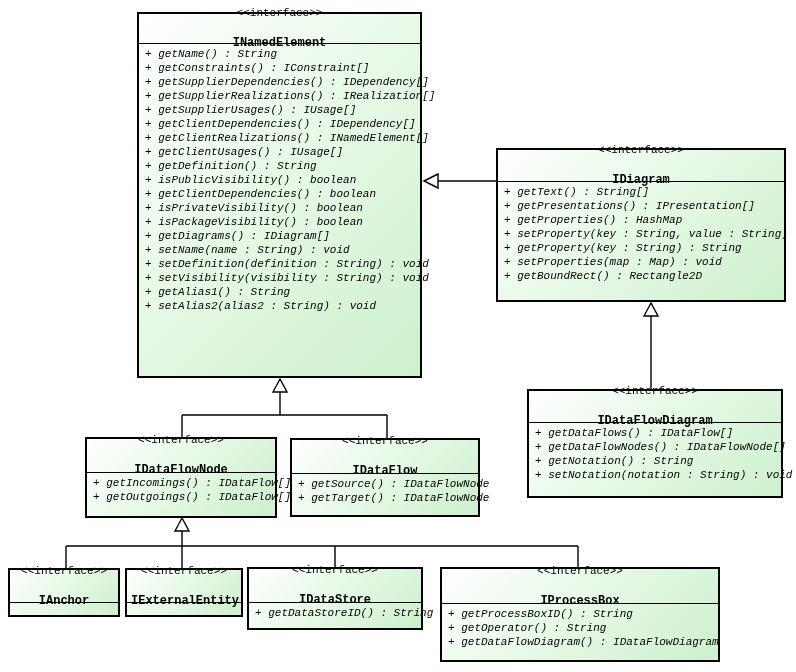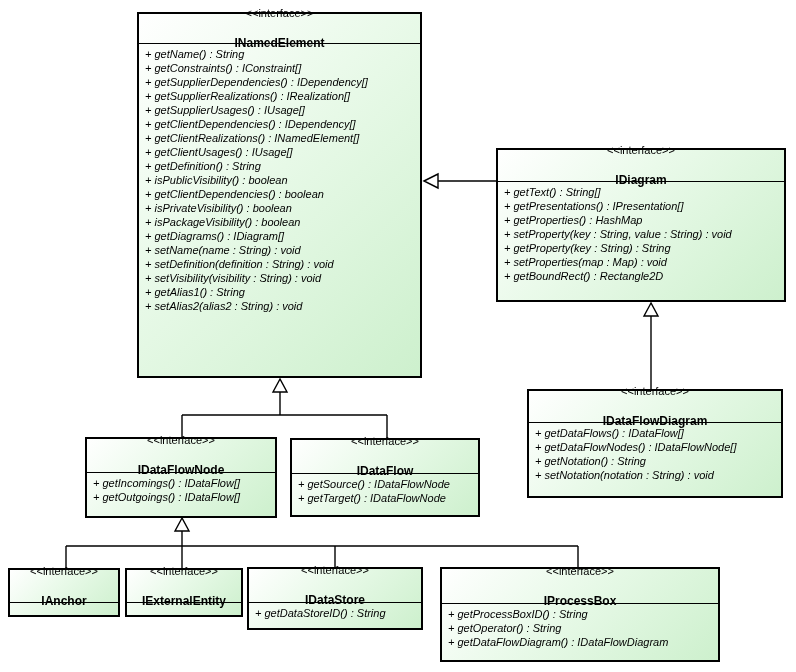--- a/index.html
+++ b/index.html
@@ -1,19 +1,19 @@
 <!DOCTYPE html>
 <html><head>
 <meta charset="utf-8">
 <style>
   html,body{margin:0;padding:0;background:#ffffff;}
   #canvas{
     position:relative;width:796px;height:672px;overflow:hidden;
     background:#ffffff;
-    font-family:Liberation Sans, sans-serif;
+    font-family:Liberation Mono, monospace;
   }
   #wires{position:absolute;left:0;top:0;width:796px;height:672px;}
   .uml-class{
     position:absolute;box-sizing:border-box;
     border:2px solid #000000;
     background:linear-gradient(135deg,#ffffff 0%,#eafaea 40%,#cdf0cd 100%);
     display:flex;flex-direction:column;
   }
   .hdr{
     box-sizing:border-box;

